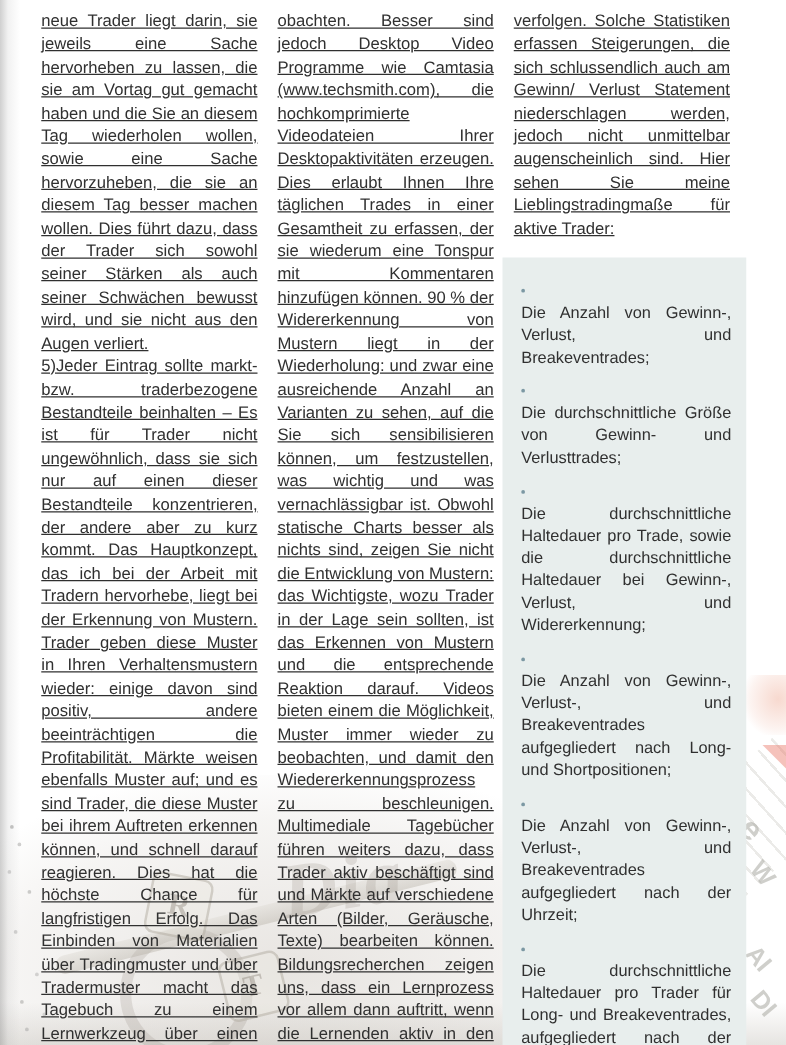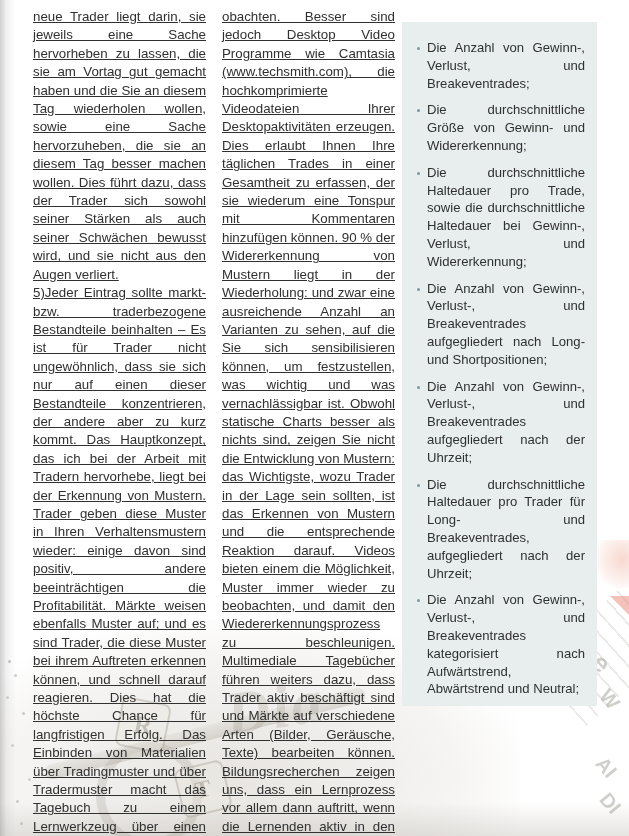--- a/index.html
+++ b/index.html
@@ -90,21 +90,21 @@
   
   .measurebox{
     margin-left:-9px;margin-right:-13px;margin-top:14px;
     background:#e8eeed;
     padding:17px 12px 8px 15px;
     box-sizing:border-box;
   }
   .measurebox ul{list-style:none;margin:0;padding:0;}
   .measurebox li{
     display:flex;gap:7px;margin-bottom:9px;
-    font-size:13.1px;line-height:17.8px;
+    font-size:13.1px;line-height:17.8px;flex-direction:column;
   }
   .measurebox li:last-child{margin-bottom:0;}
   .dot{
     flex:none;width:3px;height:3px;border-radius:50%;
     background:#7c98a3;margin-top:8px;
   }
   .itemtext{flex:1;text-align:justify;hyphens:auto;-webkit-hyphens:auto;}
 </style>
 </head>
 <body>
@@ -136,30 +136,31 @@
     <p><span class="marker">5)</span><span>Jeder Eintrag sollte markt- bzw. traderbezogene Bestandteile beinhalten – Es ist für Trader nicht ungewöhnlich, dass sie sich nur auf einen dieser Bestandteile konzentrieren, der andere aber zu kurz kommt. Das Hauptkonzept, das ich bei der Arbeit mit Tradern hervorhebe, liegt bei der Erkennung von Mustern. Trader geben diese Muster in Ihren Verhaltensmustern wieder: einige davon sind positiv, andere beeinträchtigen die Profitabilität. Märkte weisen ebenfalls Muster auf; und es sind Trader, die diese Muster bei ihrem Auftreten erkennen können, und schnell darauf reagieren. Dies hat die höchste Chance für langfristigen Erfolg. Das Einbinden von Materialien über Tradingmuster und über Tradermuster macht das Tagebuch zu einem Lernwerkzeug über einen selbst und über die Märkte.</span></p>
 
   </div>
 
   <div class="col">
     <p>obachten. Besser sind jedoch Desktop Video Programme wie Camtasia (www.techsmith.com), die hochkomprimierte Videodateien Ihrer Desktopaktivitäten erzeugen. Dies erlaubt Ihnen Ihre täglichen Trades in einer Gesamtheit zu erfassen, der sie wiederum eine Tonspur mit Kommentaren hinzufügen können. 90 % der Widererkennung von Mustern liegt in der Wiederholung: und zwar eine ausreichende Anzahl an Varianten zu sehen, auf die Sie sich sensibilisieren können, um festzustellen, was wichtig und was vernachlässigbar ist. Obwohl statische Charts besser als nichts sind, zeigen Sie nicht die Entwicklung von Mustern: das Wichtigste, wozu Trader in der Lage sein sollten, ist das Erkennen von Mustern und die entsprechende Reaktion darauf. Videos bieten einem die Möglichkeit, Muster immer wieder zu beobachten, und damit den Wiedererkennungsprozess zu beschleunigen. Multimediale Tagebücher führen weiters dazu, dass Trader aktiv beschäftigt sind und Märkte auf verschiedene Arten (Bilder, Geräusche, Texte) bearbeiten können. Bildungsrecherchen zeigen uns, dass ein Lernprozess vor allem dann auftritt, wenn die Lernenden aktiv in den Erwerb von Wissen und Fähigkeiten eingebunden sind. Ein beschäftigendes, multimodales Tagebuch offeriert einem ein besseres Lerninstruments, als ein herkömmliches Tagebuch.</p>
 
   </div>
 
   <div class="col col3">
+    <p>verfolgen. Solche Statistiken erfassen Steigerungen, die sich schlussendlich auch am Gewinn/ Verlust Statement niederschlagen werden, jedoch nicht unmittelbar augenscheinlich sind. Hier sehen Sie meine Lieblingstradingmaße für aktive Trader:</p>
 
     <div class="measurebox">
       <ul>
         <li>
             <span class="dot"></span>
             <span class="itemtext">Die Anzahl von Gewinn-, Verlust, und Breakeventrades;</span>
           </li>
         <li>
             <span class="dot"></span>
-            <span class="itemtext">Die durchschnittliche Größe von Gewinn- und Widererkennung;</span>
+            <span class="itemtext">Die durchschnittliche Größe von Gewinn- und Verlusttrades;</span>
           </li>
         <li>
             <span class="dot"></span>
             <span class="itemtext">Die durchschnittliche Haltedauer pro Trade, sowie die durchschnittliche Haltedauer bei Gewinn-, Verlust, und Widererkennung;</span>
           </li>
         <li>
             <span class="dot"></span>
             <span class="itemtext">Die Anzahl von Gewinn-, Verlust-, und Breakeventrades aufgegliedert nach Long- und Shortpositionen;</span>
           </li>
         <li>

